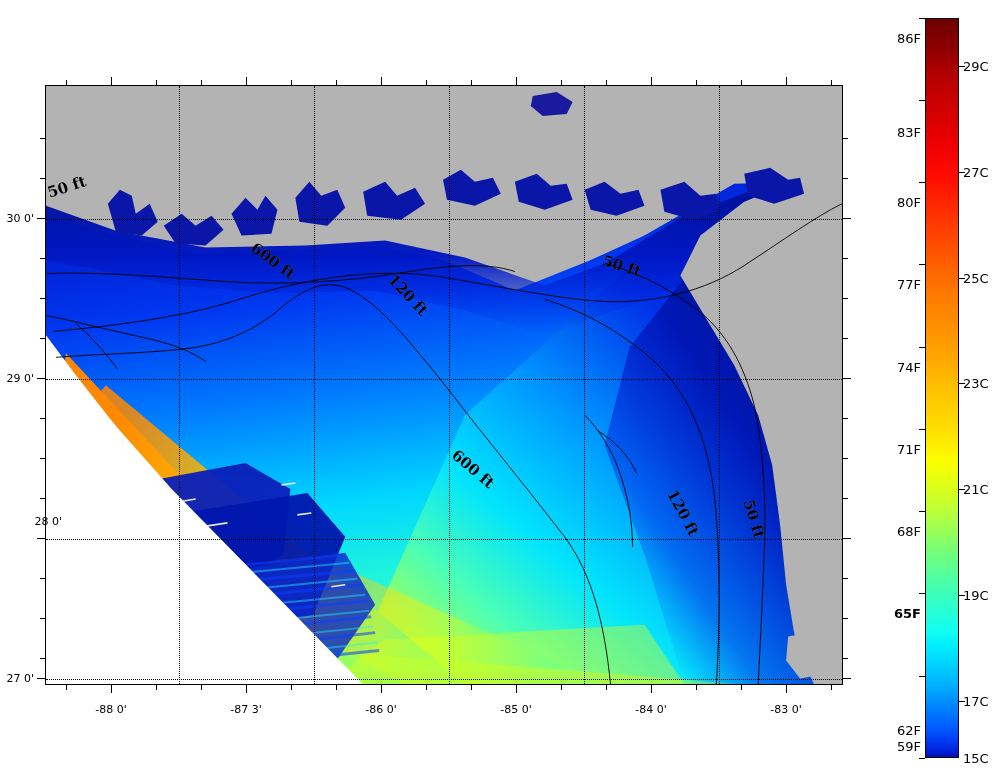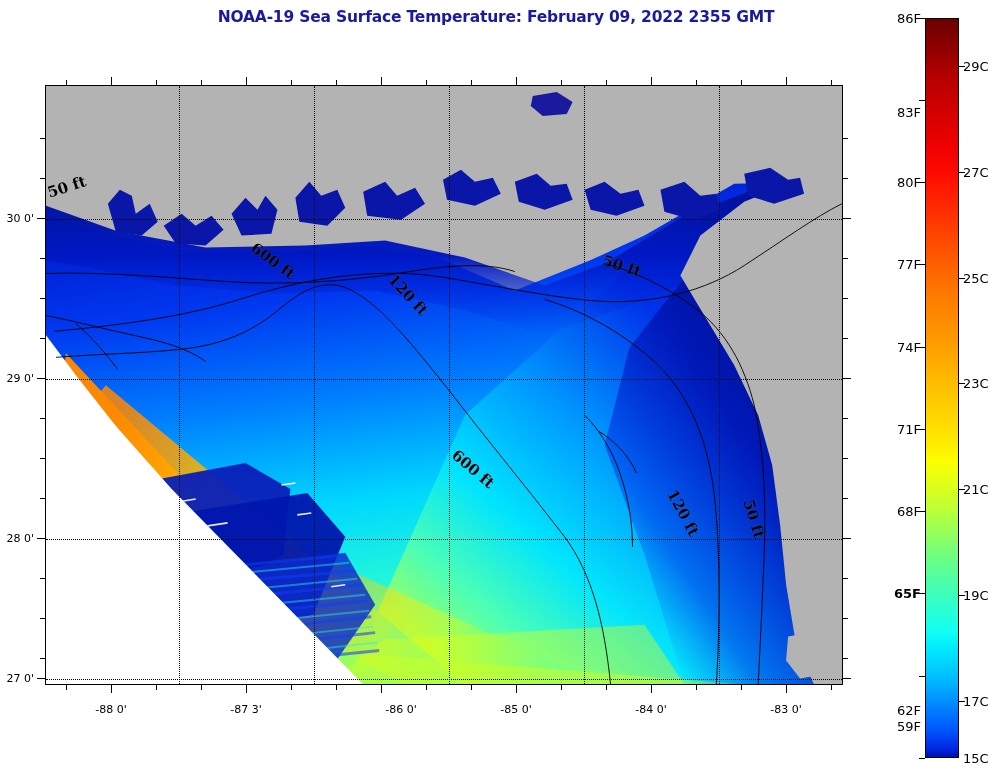--- a/index.html
+++ b/index.html
@@ -45,34 +45,33 @@
       #ff5d00 33%, #ff7800 37%, #ff9100 42%, #ffa800 46%,
       #ffc000 50%, #ffd600 54%, #ffec00 57.5%, #fbff00 60%,
       #e0ff16 63%, #c2ff32 66%, #9dff52 69%, #76ff77 72%,
       #57ff99 75%, #3cffbb 78%, #25ffd8 80.5%, #11fff2 83%,
       #00eeff 85%, #00d2ff 87.5%, #00b4ff 90%, #0096ff 92%,
       #0078ff 94%, #005cff 96%, #0040f5 97.5%, #0024e0 99%, #0010b0 100%);}
   .cb-tick{position:absolute;height:1px;background:#000;}
   .cb-lab{position:absolute;font-size:13px;color:#000;white-space:nowrap;
           transform:translateY(-50%);
           font-family:"DejaVu Sans","Liberation Sans",sans-serif;}
-  .cb-lab.left{right:38px;text-align:left;}
+  .cb-lab.left{right:38px;text-align:left;margin-top:20px;}
   .cb-lab.right{left:38px;text-align:right;}
 
   
   .contour-label{position:absolute;color:#000;font-weight:bold;font-size:15px;
                  white-space:nowrap;font-family:"DejaVu Serif","Liberation Serif",serif;
                  text-shadow:0 0 1px rgba(255,255,255,.35);}
 </style>
 </head>
 <body>
 
 <div id="page">
 
-  <div class="title" id="title-line1">NOAA-19 Sea Surface Temperature:  February 09, 2022 2355 GMT</div>
 
   <div id="map-frame">
     <div id="map-canvas">
 
       <div class="mlayer" style="background:#b3b3b3;"></div>
 
       <svg class="mlayer" viewBox="0 0 798 600" preserveAspectRatio="none">
         <defs>
           <linearGradient id="gShelfN" x1="0.35" y1="0" x2="0.55" y2="1">
             <stop offset="0" stop-color="#0014c8"></stop>
@@ -288,21 +287,21 @@
     <div class="tick x" style="left:426px;top:80px;height:5px;"></div>
     <div class="tick x" style="left:471px;top:80px;height:5px;"></div>
     <div class="tick x" style="left:561px;top:80px;height:5px;"></div>
     <div class="tick x" style="left:606px;top:80px;height:5px;"></div>
     <div class="tick x" style="left:696px;top:80px;height:5px;"></div>
     <div class="tick x" style="left:741px;top:80px;height:5px;"></div>
     <div class="tick x" style="left:831px;top:80px;height:5px;"></div>
 
     <div class="axlabel xlab" style="left:111px;">-88 0'</div>
     <div class="axlabel xlab" style="left:246px;">-87 3'</div>
-    <div class="axlabel xlab" style="left:381px;margin-left:20px;">-86 0'</div>
+    <div class="axlabel xlab" style="left:381px;">-86 0'</div>
     <div class="axlabel xlab" style="left:516px;">-85 0'</div>
     <div class="axlabel xlab" style="left:651px;">-84 0'</div>
     <div class="axlabel xlab" style="left:786px;">-83 0'</div>
   </div>
 
   <div>
     <div class="tick y" style="left:37px;top:218px;width:8px;"></div>
     <div class="tick y" style="left:37px;top:378px;width:8px;"></div>
     <div class="tick y" style="left:37px;top:538px;width:8px;"></div>
     <div class="tick y" style="left:37px;top:678px;width:8px;"></div>
@@ -329,21 +328,21 @@
     <div class="tick y" style="left:843px;top:338px;width:5px;"></div>
     <div class="tick y" style="left:843px;top:418px;width:5px;"></div>
     <div class="tick y" style="left:843px;top:458px;width:5px;"></div>
     <div class="tick y" style="left:843px;top:498px;width:5px;"></div>
     <div class="tick y" style="left:843px;top:578px;width:5px;"></div>
     <div class="tick y" style="left:843px;top:618px;width:5px;"></div>
     <div class="tick y" style="left:843px;top:658px;width:5px;"></div>
 
     <div class="axlabel ylab" style="left:0;width:34px;top:218px;">30 0'</div>
     <div class="axlabel ylab" style="left:0;width:34px;top:378px;">29 0'</div>
-    <div class="axlabel ylab" style="left:0;width:34px;top:538px;">28 0'</div>
+    <div class="axlabel ylab" style="left:0;width:34px;top:521px;padding-left:28px;">28 0'</div>
     <div class="axlabel ylab" style="left:0;width:34px;top:678px;">27 0'</div>
   </div>
 
   <div id="colorbar-wrap">
     <div id="colorbar"></div>
 
     <div class="cb-tick" style="left:-6px;top:0px;width:6px;"></div>
     <div class="cb-tick" style="left:-6px;top:82px;width:6px;"></div>
     <div class="cb-tick" style="left:-6px;top:164px;width:6px;"></div>
     <div class="cb-tick" style="left:-6px;top:246px;width:6px;"></div>

